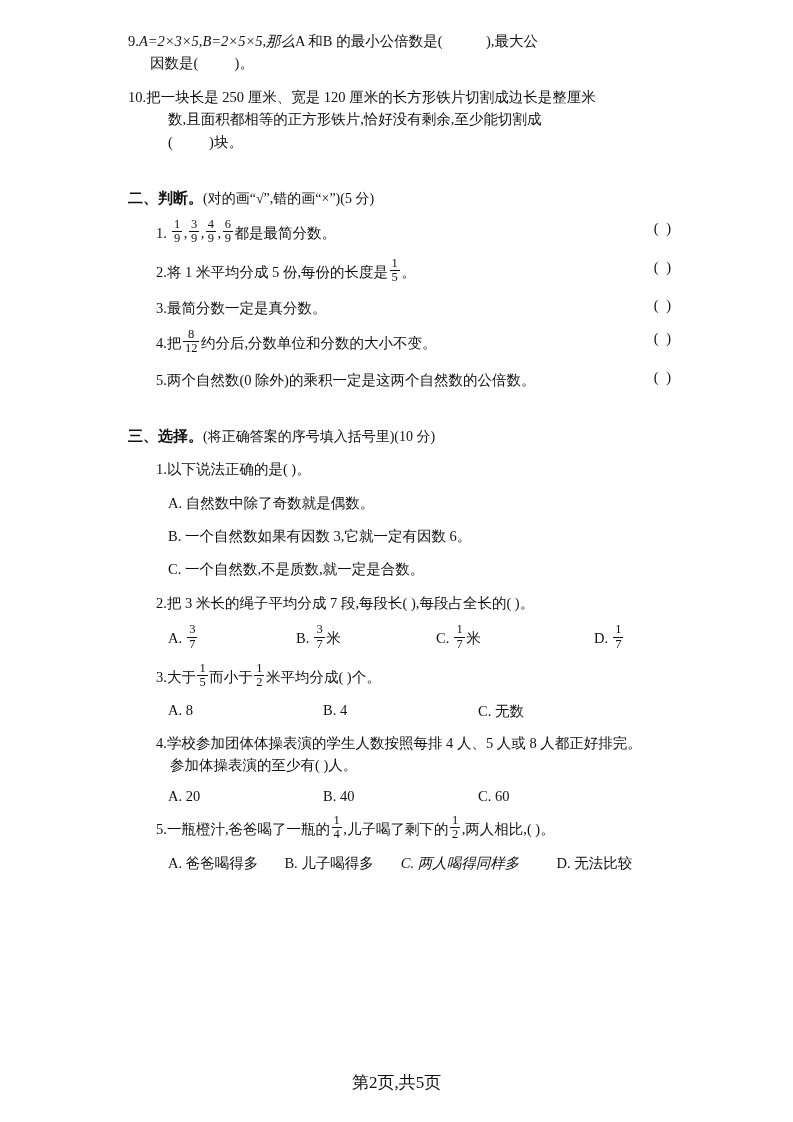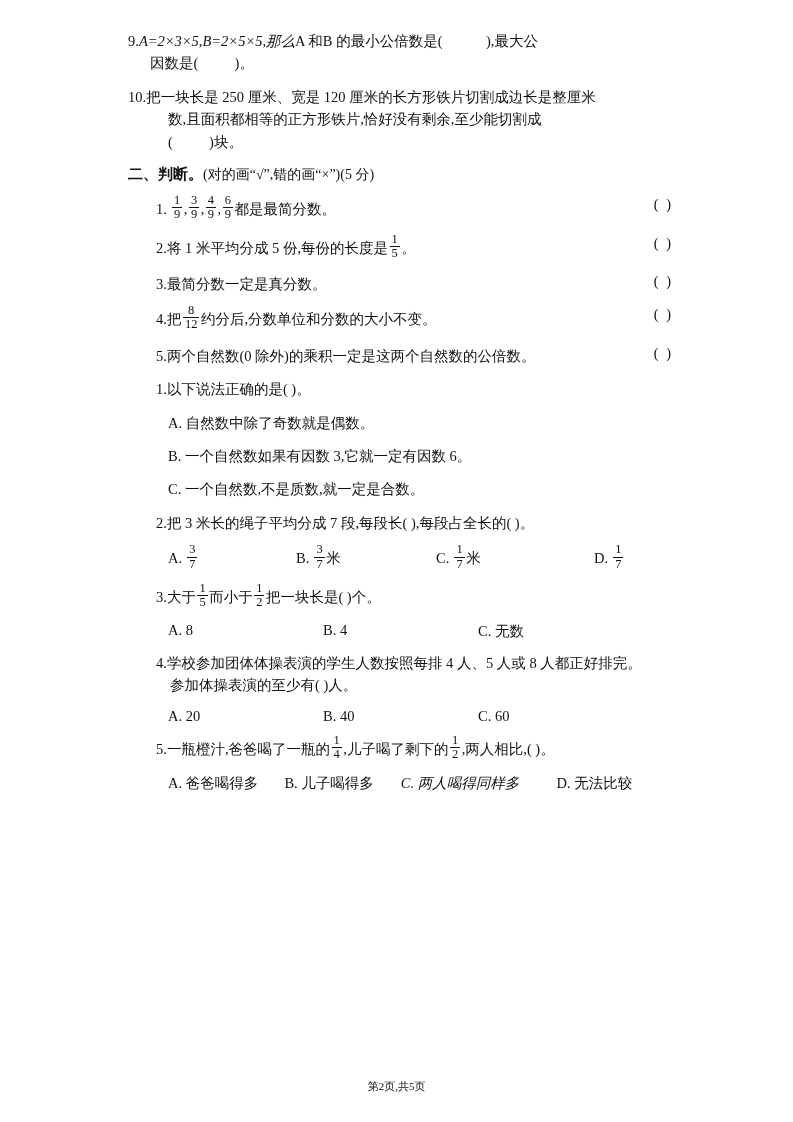--- a/index.html
+++ b/index.html
@@ -42,21 +42,21 @@
   }
   .indent1 { padding-left: 22px; }
   .indent2 { padding-left: 40px; }
   .indent3 { padding-left: 28px; }
 
   
   .section-head {
     font-family: "DejaVu Sans", "Liberation Sans", sans-serif;
     font-weight: bold;
     font-size: 15px;
-    margin-top: 12px;
+    margin-top: 36px;
     margin-bottom: 12px;
   }
   .section-head .sub {
     font-family: "Liberation Serif", "DejaVu Serif", serif;
     font-weight: normal;
     font-size: 14px;
   }
 
   
   .frac {
@@ -103,21 +103,21 @@
   .c4b > span:nth-child(1) { width: 128px; }
   .c4b > span:nth-child(2) { width: 140px; }
   .c4b > span:nth-child(3) { width: 158px; }
 
   .footer {
     position: absolute;
     left: 0;
     right: 0;
     bottom: 28px;
     text-align: center;
-    font-size: 11px;
+    font-size: 17px;
     font-family: "Liberation Serif", "DejaVu Serif", serif;
   }
   .blank-wide { letter-spacing: 0; }
 </style>
 </head>
 <body>
 
 <div class="page">
   <div class="body-area">
 
@@ -175,20 +175,23 @@
       <span class="jbracket">(        )</span>
     </div>
 
     <div class="q jrow indent3">
       <div class="line">
         <span>5.</span><span>两个自然数(0 除外)的乘积一定是这两个自然数的公倍数。</span>
       </div>
       <span class="jbracket">(        )</span>
     </div>
 
+    <div class="section-head">
+      <span>三、选择。</span><span class="sub">(将正确答案的序号填入括号里)(10 分)</span>
+    </div>
 
     <div class="q indent3">
       <div class="line">
         <span>1.</span><span>以下说法正确的是(          )。</span>
       </div>
     </div>
     <div class="q indent3" style="padding-left:40px;">
       <div class="line">A. 自然数中除了奇数就是偶数。</div>
     </div>
     <div class="q indent3" style="padding-left:40px;">
@@ -205,21 +208,21 @@
     </div>
     <div class="choices c4b" style="padding-left:40px;">
       <span><span>A.</span> <span class="frac"><span class="num">3</span><span class="den">7</span></span><span></span></span>
       <span><span>B.</span> <span class="frac"><span class="num">3</span><span class="den">7</span></span><span>米</span></span>
       <span><span>C.</span> <span class="frac"><span class="num">1</span><span class="den">7</span></span><span>米</span></span>
       <span><span>D.</span> <span class="frac"><span class="num">1</span><span class="den">7</span></span><span></span></span>
     </div>
 
     <div class="q indent3">
       <div class="line">
-        <span>3.</span><span>大于</span><span class="frac"><span class="num">1</span><span class="den">5</span></span><span>而小于</span><span class="frac"><span class="num">1</span><span class="den">2</span></span><span>把一块长是(        )个。</span>
+        <span>3.</span><span>大于</span><span class="frac"><span class="num">1</span><span class="den">5</span></span><span>而小于</span><span class="frac"><span class="num">1</span><span class="den">2</span></span><span>米平均分成(        )个。</span>
       </div>
     </div>
     <div class="choices c3" style="padding-left:40px;">
       <span>A. 8</span>
       <span>B. 4</span>
       <span>C. 无数</span>
     </div>
 
     <div class="q indent3">
       <div class="line">

